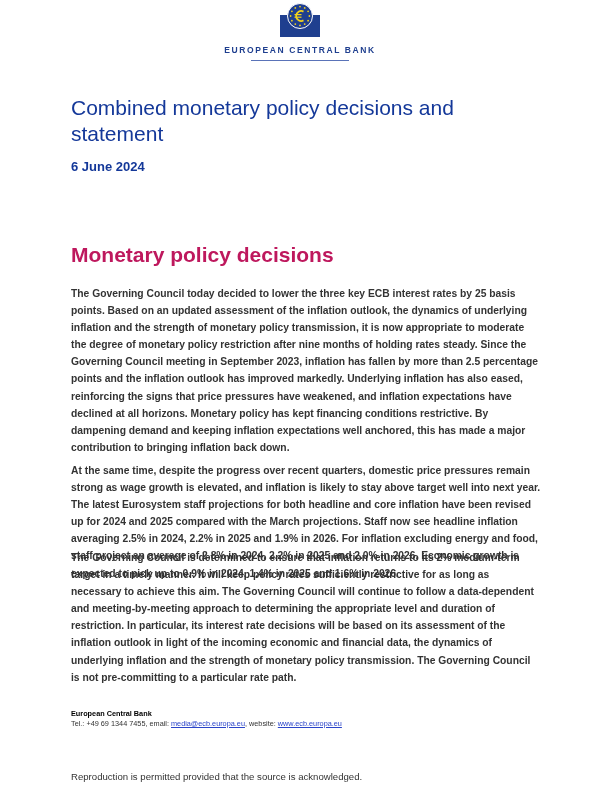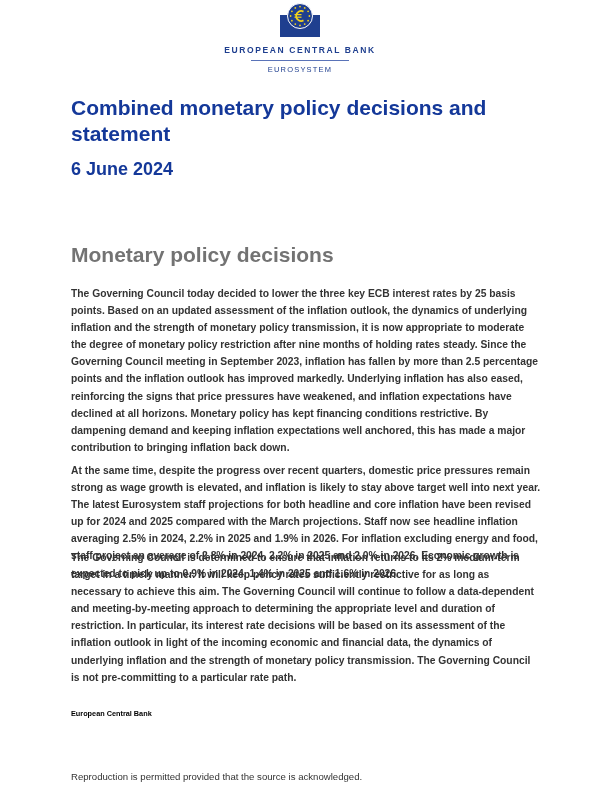--- a/index.html
+++ b/index.html
@@ -16,29 +16,29 @@
     }
     .logo-circle svg { position: absolute; left: 0; top: 0; }
     .bank-name {
       margin-top: 8px; font-size: 8.5px; font-weight: bold; letter-spacing: 1.6px; color: #1f3f8f;
     }
     .rule { width: 98px; height: 1px; background: #5a73b8; margin: 5px auto 4px auto; }
     .eurosystem { font-size: 7.5px; letter-spacing: 1.2px; color: #1f3f8f; }
 
     .title {
       position: absolute; left: 71px; top: 95px; width: 460px; margin: 0;
-      font-size: 21px; font-weight: bold; line-height: 26px; color: #143899;
+      font-size: 21px; font-weight: normal; line-height: 26px; color: #143899;
     }
     .date {
       position: absolute; left: 71px; top: 159px; margin: 0;
-      font-size: 18px; font-weight: bold; color: #143899;
+      font-size: 13px; font-weight: bold; color: #143899;
     }
     .section-title {
       position: absolute; left: 71px; top: 243px; margin: 0;
-      font-size: 21px; font-weight: bold; color: #737373;
+      font-size: 21px; font-weight: bold; color: #be185d;
     }
     .body-text { position: absolute; left: 71px; width: 470px; }
     .para {
       margin: 0; font-size: 10.3px; line-height: 17.1px; color: #333333; font-weight: bold;
     }
     #p1 { top: 285px; }
     #p2 { top: 462px; }
     #p3 { top: 549px; }
 
     .contact { position: absolute; left: 71px; top: 709px; font-size: 7.3px; line-height: 10px; color: #333333; }
@@ -69,35 +69,37 @@
             <circle cx="7.3" cy="3.9" r="0.9"></circle>
         </g>
         <path d="M15.5 7.6 A5 5 0 1 0 15.5 16.4" fill="none" stroke="#f2d21b" stroke-width="1.8"></path>
         <rect x="6.5" y="10" width="7" height="1.2" fill="#f2d21b"></rect>
         <rect x="6.5" y="12.6" width="7" height="1.2" fill="#f2d21b"></rect>
       </svg>
     </div>
   </div>
   <div class="bank-name">EUROPEAN CENTRAL BANK</div>
   <div class="rule"></div>
-  <div class="eurosystem">EUROSYSTEM</div>
 </div>
 
 <h1 class="title">Combined monetary policy decisions and statement</h1>
 <div class="date">6 June 2024</div>
 
 <h2 class="section-title">Monetary policy decisions</h2>
 
 <div class="body-text" id="p1">
   <p class="para">The Governing Council today decided to lower the three key ECB interest rates by 25 basis points. Based on an updated assessment of the inflation outlook, the dynamics of underlying inflation and the strength of monetary policy transmission, it is now appropriate to moderate the degree of monetary policy restriction after nine months of holding rates steady. Since the Governing Council meeting in September 2023, inflation has fallen by more than 2.5 percentage points and the inflation outlook has improved markedly. Underlying inflation has also eased, reinforcing the signs that price pressures have weakened, and inflation expectations have declined at all horizons. Monetary policy has kept financing conditions restrictive. By dampening demand and keeping inflation expectations well anchored, this has made a major contribution to bringing inflation back down.</p>
 </div>
 <div class="body-text" id="p2">
   <p class="para">At the same time, despite the progress over recent quarters, domestic price pressures remain strong as wage growth is elevated, and inflation is likely to stay above target well into next year. The latest Eurosystem staff projections for both headline and core inflation have been revised up for 2024 and 2025 compared with the March projections. Staff now see headline inflation averaging 2.5% in 2024, 2.2% in 2025 and 1.9% in 2026. For inflation excluding energy and food, staff project an average of 2.8% in 2024, 2.2% in 2025 and 2.0% in 2026. Economic growth is expected to pick up to 0.9% in 2024, 1.4% in 2025 and 1.6% in 2026.</p>
 </div>
 <div class="body-text" id="p3">
   <p class="para">The Governing Council is determined to ensure that inflation returns to its 2% medium-term target in a timely manner. It will keep policy rates sufficiently restrictive for as long as necessary to achieve this aim. The Governing Council will continue to follow a data-dependent and meeting-by-meeting approach to determining the appropriate level and duration of restriction. In particular, its interest rate decisions will be based on its assessment of the inflation outlook in light of the incoming economic and financial data, the dynamics of underlying inflation and the strength of monetary policy transmission. The Governing Council is not pre-committing to a particular rate path.</p>
 </div>
 
 <div class="contact">
   <div class="org">European Central Bank</div>
+  <div>
+    <span>Tel.: +49 69 1344 7455, email: </span><a>media@ecb.europa.eu</a><span>, website: </span><a>www.ecb.europa.eu</a>
+  </div>
 </div>
 
 <div class="repro">Reproduction is permitted provided that the source is acknowledged.</div>
 
 </body></html>

